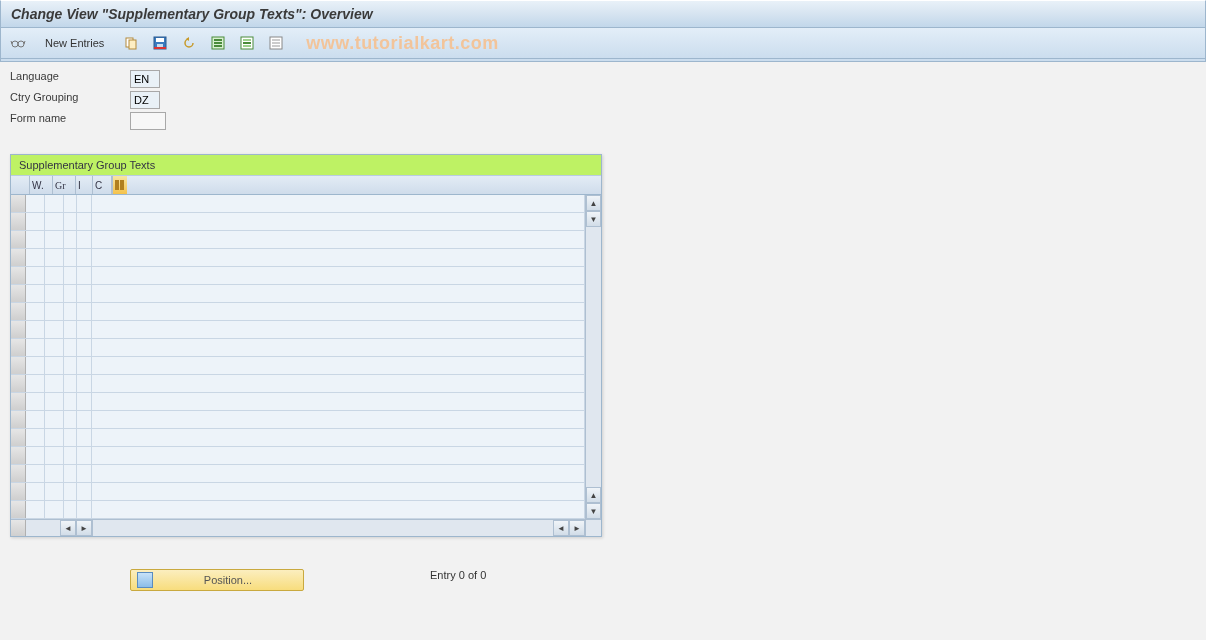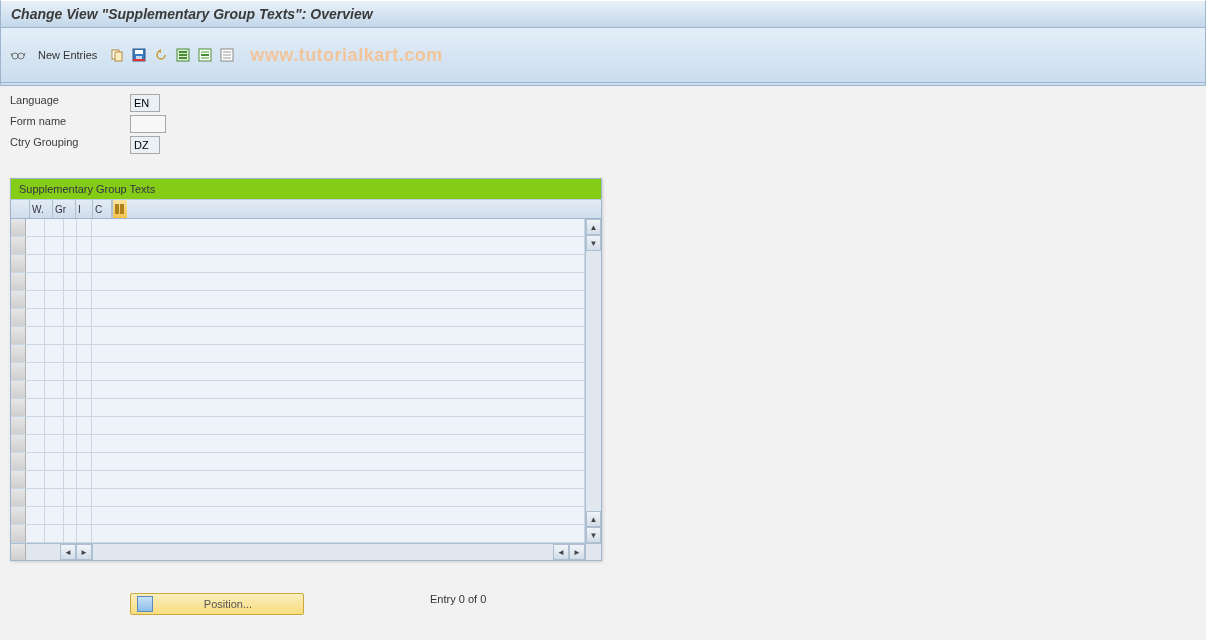--- a/index.html
+++ b/index.html
@@ -20,24 +20,24 @@
     padding: 5px 10px;
     font-style: italic;
     font-weight: bold;
     font-size: 14px;
     color: #3a3a3a;
   }
   .toolbar {
     background: linear-gradient(to bottom, #e3eef8 0%, #cbddee 100%);
     border: 1px solid #9db6cd;
     border-top: none;
-    padding: 16px 8px;
+    padding: 4px 8px;
     display: flex;
     align-items: center;
-    gap: 4px;
+    gap: 11px;
     height: 22px;
   }
   .tb-icon {
     width: 16px;
     height: 16px;
     display: inline-flex;
     align-items: center;
     justify-content: center;
     border: 1px solid transparent;
     border-radius: 2px;
@@ -83,21 +83,21 @@
   
   .table-box {
     margin-top: 22px;
     width: 590px;
     border: 1px solid #9db6cd;
     background: #e7eff7;
     box-shadow: 1px 1px 3px rgba(0,0,0,0.15);
   }
   .table-title {
     padding: 4px 8px;
-    background: #84cc16;
+    background: #bef264;
     border-bottom: 1px solid #b9cde0;
     color:#334;
   }
   .table-header {
     display: flex;
     background: linear-gradient(to bottom,#e3ecf5,#cfdceb);
     border-bottom: 1px solid #9db6cd;
     height: 18px;
     align-items: stretch;
   }
@@ -105,21 +105,21 @@
     border-right: 1px solid #aebfd1;
     padding: 2px 2px;
     font-size: 10px;
     color:#334;
     overflow:hidden;
     display:flex;
     align-items:center;
   }
   .th-sel { width:14px; }
   .th.w  { width:18px; }
-  .th.gr { width:18px; }
+  .th.gr { width:18px;font-family:Liberation Serif, serif; }
   .th.i  { width:12px; }
   .th.c  { width:14px; }
   .th.line { flex:1; }
   .th-cfg { width:14px; background: linear-gradient(#f7e6a2,#f5c24b); border-left:1px solid #aebfd1; display:flex;align-items:center;justify-content:center;}
   
   .table-body {
     position: relative;
     display:flex;
   }
   .rows {
@@ -264,26 +264,26 @@
 </div>
 <div class="outer-border"></div>
 
 <div class="content">
 
   <div class="field-row">
     <span class="field-label">Language</span>
     <input class="field-input" value="EN" style="">
   </div>
   <div class="field-row">
+    <span class="field-label">Ctry Grouping</span>
+    <input class="field-input" value="DZ" style="">
+  </div>
+  <div class="field-row">
     <span class="field-label">Form name</span>
     <input class="field-input empty" value="" style="">
-  </div>
-  <div class="field-row">
-    <span class="field-label">Ctry Grouping</span>
-    <input class="field-input" value="DZ" style="">
   </div>
 
   <div class="table-box">
     <div class="table-title">Supplementary Group Texts</div>
     <div class="table-header">
       <div class="th th-sel"></div>
       <div class="th w">W.</div>
       <div class="th gr">Gr</div>
       <div class="th i">I</div>
       <div class="th c">C</div>

